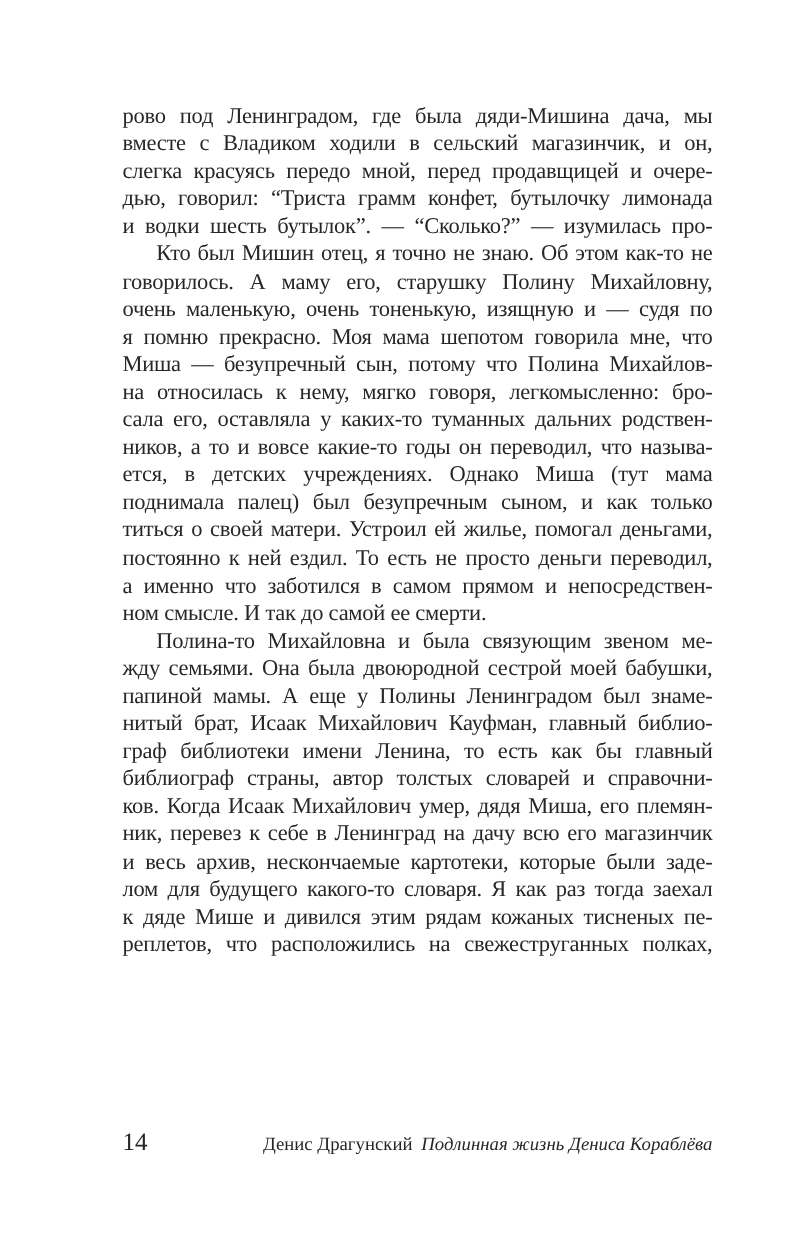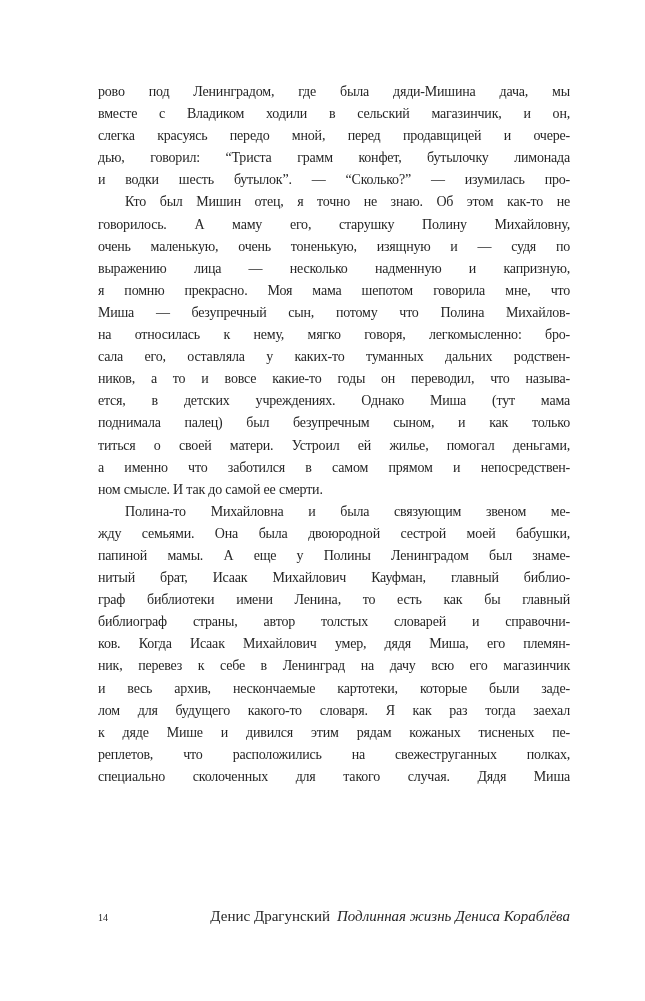--- a/index.html
+++ b/index.html
@@ -10,21 +10,21 @@
     background: #ffffff;
     font-family: "Liberation Serif", serif;
     color: #262626;
     overflow: hidden;
   }
   .text-block {
     position: absolute;
     left: 98px;
     top: 81px;
     width: 472px;
-    font-size: 14px;
+    font-size: 18px;
     line-height: 22.1px;
     letter-spacing: -0.2px;
   }
   .para { margin: 0; }
   .line {
     text-align: justify;
     text-align-last: justify;
     white-space: normal;
   }
   .line.end {
@@ -36,21 +36,21 @@
     position: absolute;
     left: 98px;
     top: 883px;
     width: 472px;
     display: flex;
     justify-content: space-between;
     align-items: baseline;
     font-size: 15px;
     letter-spacing: 0;
   }
-  .pagenum { font-size: 10px; }
+  .pagenum { font-size: 20px; }
   .running-title { white-space: nowrap; margin-top: 25px; }
   .running-title .book-title {
     font-style: italic;
     margin-left: 7px;
   }
 </style>
 </head>
 <body>
 
 <div class="page">
@@ -61,46 +61,45 @@
         <div class="line">рово под Ленинградом, где была дяди-Мишина дача, мы</div>
         <div class="line">вместе с Владиком ходили в сельский магазинчик, и он,</div>
         <div class="line">слегка красуясь передо мной, перед продавщицей и очере-</div>
         <div class="line">дью, говорил: “Триста грамм конфет, бутылочку лимонада</div>
         <div class="line">и водки шесть бутылок”. — “Сколько?” — изумилась про-</div>
       </div>
       <div class="para">
         <div class="line indent">Кто был Мишин отец, я точно не знаю. Об этом как-то не</div>
         <div class="line">говорилось. А маму его, старушку Полину Михайловну,</div>
         <div class="line">очень маленькую, очень тоненькую, изящную и — судя по</div>
-        <div class="line">выражению лица — несколько надменную и капризную,</div>
         <div class="line">я помню прекрасно. Моя мама шепотом говорила мне, что</div>
         <div class="line">Миша — безупречный сын, потому что Полина Михайлов-</div>
         <div class="line">на относилась к нему, мягко говоря, легкомысленно: бро-</div>
         <div class="line">сала его, оставляла у каких-то туманных дальних родствен-</div>
         <div class="line">ников, а то и вовсе какие-то годы он переводил, что называ-</div>
         <div class="line">ется, в детских учреждениях. Однако Миша (тут мама</div>
         <div class="line">поднимала палец) был безупречным сыном, и как только</div>
         <div class="line">титься о своей матери. Устроил ей жилье, помогал деньгами,</div>
+        <div class="line">постоянно к ней ездил. То есть не просто деньги переводил,</div>
         <div class="line">а именно что заботился в самом прямом и непосредствен-</div>
         <div class="line end">ном смысле. И так до самой ее смерти.</div>
       </div>
       <div class="para">
         <div class="line indent">Полина-то Михайловна и была связующим звеном ме-</div>
         <div class="line">жду семьями. Она была двоюродной сестрой моей бабушки,</div>
         <div class="line">папиной мамы. А еще у Полины Ленинградом был знаме-</div>
         <div class="line">нитый брат, Исаак Михайлович Кауфман, главный библио-</div>
         <div class="line">граф библиотеки имени Ленина, то есть как бы главный</div>
         <div class="line">библиограф страны, автор толстых словарей и справочни-</div>
         <div class="line">ков. Когда Исаак Михайлович умер, дядя Миша, его племян-</div>
         <div class="line">ник, перевез к себе в Ленинград на дачу всю его магазинчик</div>
         <div class="line">и весь архив, нескончаемые картотеки, которые были заде-</div>
         <div class="line">лом для будущего какого-то словаря. Я как раз тогда заехал</div>
         <div class="line">к дяде Мише и дивился этим рядам кожаных тисненых пе-</div>
         <div class="line">реплетов, что расположились на свежеструганных полках,</div>
-        <div class="line">специально сколоченных для такого случая. Дядя Миша</div>
       </div>
     </div>
 
   <div class="footer">
     <span class="pagenum">14</span>
     <span class="running-title">
       <span class="author">Денис Драгунский</span><span class="book-title">Подлинная жизнь Дениса Кораблёва</span>
     </span>
   </div>
 

